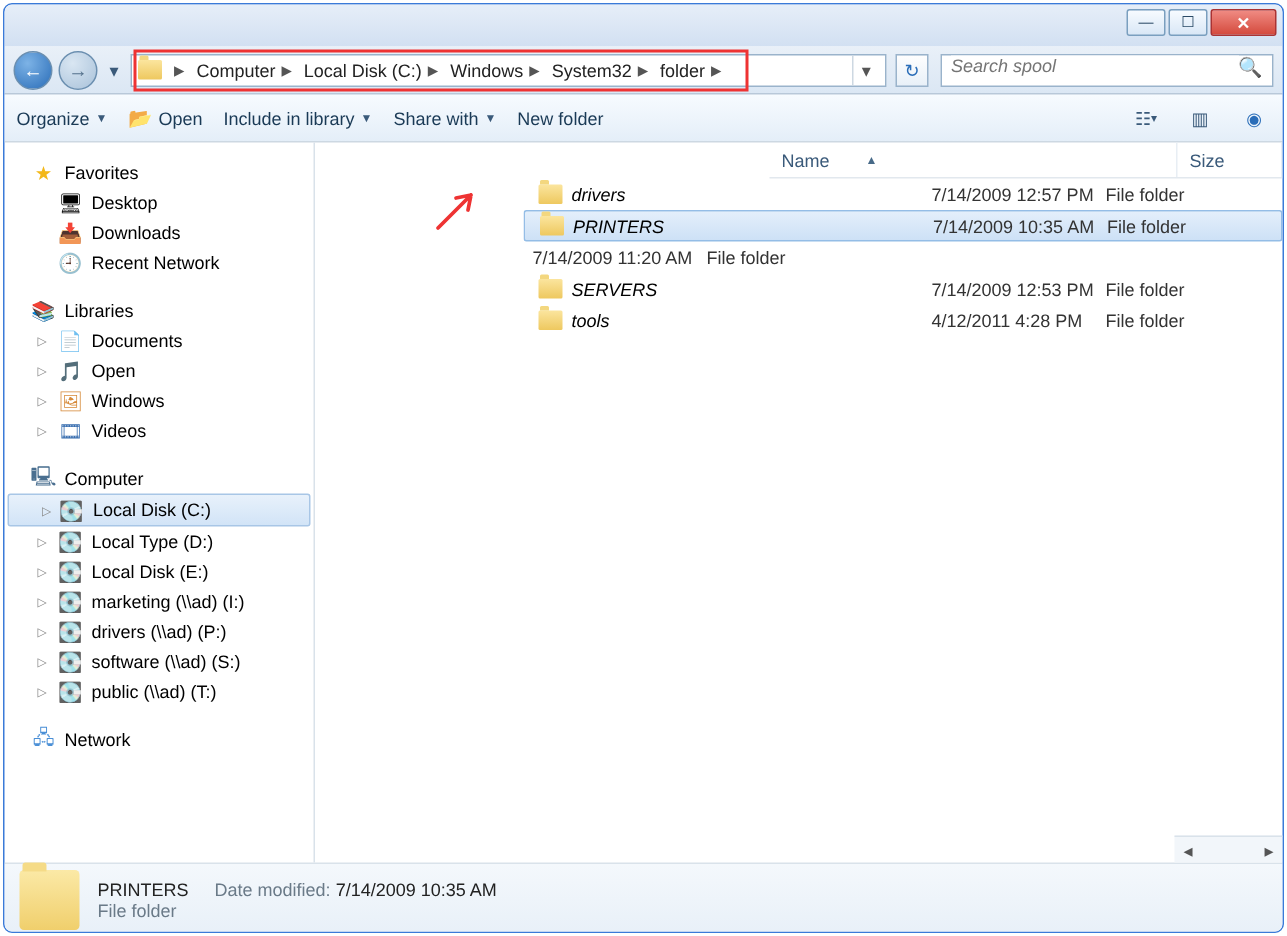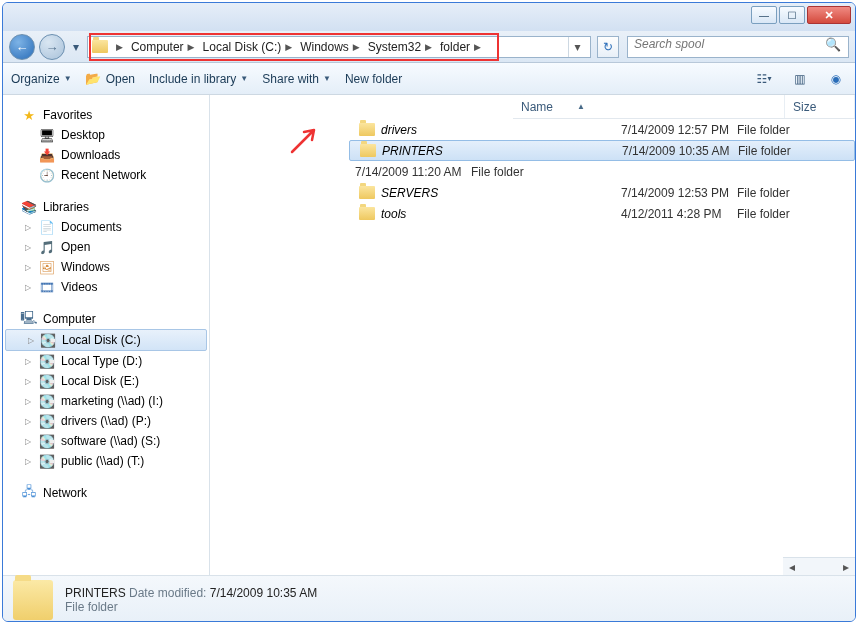--- a/index.html
+++ b/index.html
@@ -66,21 +66,21 @@
 .scroll-h .arrow { width: 18px; text-align: center; color: #555; cursor: pointer; }
 
 
 .red-arrow { position: absolute; left: 80px; top: 29px; width: 30px; height: 30px; pointer-events: none; z-index: 5; }
 
 
 .details { height: 48px; border-top: 1px solid #d9e2ea; background: linear-gradient(#f4f8fc,#e8f0f8); display: flex; align-items: center; padding: 4px 10px; gap: 12px; }
 .details .big-folder { width: 40px; height: 40px; background: linear-gradient(#fbe9a6,#f0cf6c); border-radius: 3px; position: relative; }
 .details .big-folder::before { content: ""; position: absolute; top: -5px; left: 2px; width: 16px; height: 6px; background: #f5db87; border-radius: 2px 2px 0 0; }
 .details .dtext .t1 { color: #222; }
-.details .dtext .t1 .lbl { color: #6a7a88; margin-left: 0; }
+.details .dtext .t1 .lbl { color: #6a7a88; margin-left: 14px; }
 .details .dtext .t2 { color: #6a7a88; }
 
 
 .fico { width: 16px; height: 13px; background: linear-gradient(#fbe59e,#eec85f); border-radius: 1px; position: relative; display: inline-block; }
 .fico::before { content: ""; position: absolute; top: -3px; left: 1px; width: 6px; height: 3px; background: #f3d77f; border-radius: 1px 1px 0 0; }
 </style>
 </head>
 <body>
 
 <div class="window">

